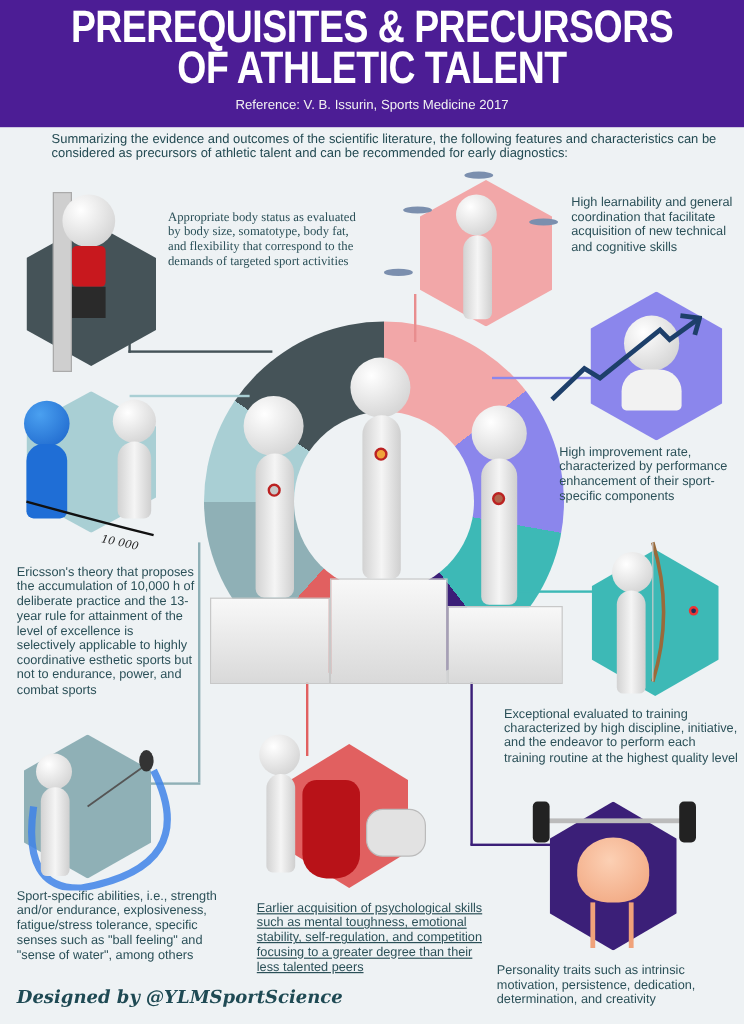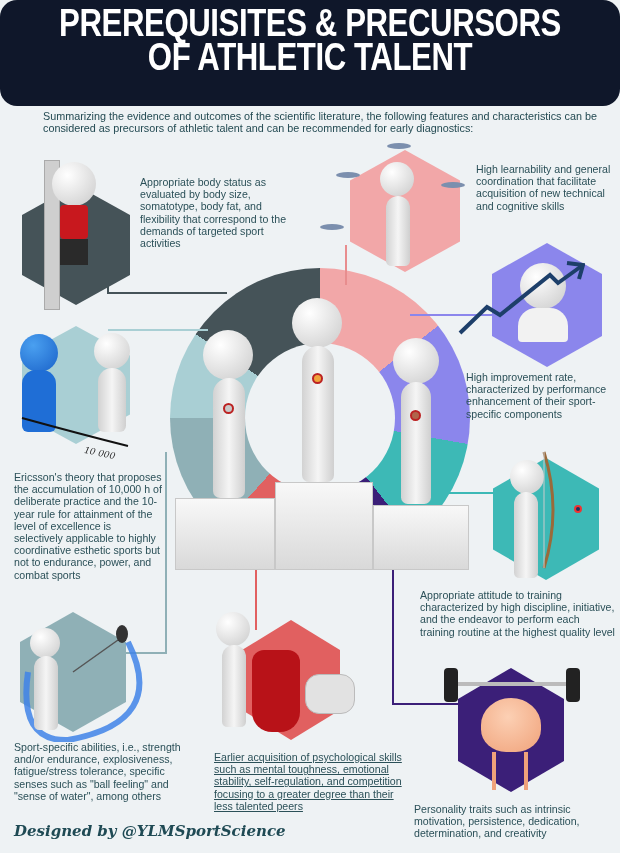--- a/index.html
+++ b/index.html
@@ -5,24 +5,23 @@
   * { box-sizing: border-box; margin: 0; padding: 0; }
   html, body { width: 620px; height: 853px; overflow: hidden; }
   body {
     background: #eef2f4;
     font-family: "DejaVu Sans", sans-serif;
     position: relative;
     color: #23434c;
   }
   .header {
     position: absolute; left: 0; top: 0; width: 620px; height: 106px;
-    background: #0f172a;
+    background: #4c1d95;
     text-align: center;
     color: #fff;
-    border-radius: 17px;
   }
   .title {
     font-family: "Liberation Sans", sans-serif;
     font-weight: bold;
     font-size: 38px;
     line-height: 34px;
     letter-spacing: -0.5px;
     transform: scaleX(0.82);
     transform-origin: center;
     padding-top: 6px;
@@ -78,20 +77,21 @@
   }
 </style>
 </head>
 <body>
 
 <div class="header">
   <div class="title">
     <div>PREREQUISITES &amp; PRECURSORS</div>
     <div>OF ATHLETIC TALENT</div>
   </div>
+  <div class="reference">Reference: V. B. Issurin, Sports Medicine 2017</div>
 </div>
 
 <div class="intro">Summarizing the evidence and outcomes of the scientific literature, the following features and characteristics can be considered as precursors of athletic talent and can be recommended for early diagnostics:</div>
 
 <div class="ring"></div>
 <div class="ring-hole"></div>
 
 <div class="line" style="left:107px;top:292px;width:120px;height:2px;background:#455358;"></div>
 <div class="line" style="left:107px;top:260px;width:2px;height:34px;background:#455358;"></div>
 <div class="line" style="left:345px;top:245px;width:2px;height:40px;background:#e88d8e;"></div>
@@ -121,21 +121,21 @@
   <div class="fig-head" style="left:393px;top:338px;width:46px;height:46px;"></div>
   <div class="fig-body" style="left:401px;top:382px;width:30px;height:122px;"></div>
   <div class="medal" style="left:410px;top:410px;background:#b0654c;border:2px solid #b22;"></div>
 </div>
 
 <div class="hex" style="left:22px;top:185px;width:108px;height:120px;background:#455358;"></div>
 <div style="position:absolute;left:44px;top:160px;width:16px;height:150px;background:#cfcfcf;border:1px solid #aaa;"></div>
 <div class="fig-head" style="left:52px;top:162px;width:44px;height:44px;"></div>
 <div style="position:absolute;left:60px;top:205px;width:28px;height:34px;background:#c8181e;border-radius:4px;"></div>
 <div style="position:absolute;left:60px;top:239px;width:28px;height:26px;background:#2a2a2a;"></div>
-<div class="txt" style="left:140px;top:176px;width:160px;">Appropriate body status as evaluated by body size, somatotype, body fat, and flexibility that correspond to the demands of targeted sport activities</div>
+<div class="txt" style="left:140px;top:176px;width:160px;font-family:Liberation Serif, serif;">Appropriate body status as evaluated by body size, somatotype, body fat, and flexibility that correspond to the demands of targeted sport activities</div>
 
 <div class="hex" style="left:350px;top:150px;width:110px;height:122px;background:#f2a7a8;"></div>
 <div class="fig-head" style="left:380px;top:162px;width:34px;height:34px;"></div>
 <div class="fig-body" style="left:386px;top:196px;width:24px;height:70px;"></div>
 <div style="position:absolute;left:387px;top:143px;width:24px;height:6px;border-radius:50%;background:#7b8fae;"></div>
 <div style="position:absolute;left:336px;top:172px;width:24px;height:6px;border-radius:50%;background:#7b8fae;"></div>
 <div style="position:absolute;left:441px;top:182px;width:24px;height:6px;border-radius:50%;background:#7b8fae;"></div>
 <div style="position:absolute;left:320px;top:224px;width:24px;height:6px;border-radius:50%;background:#7b8fae;"></div>
 <div class="txt" style="left:476px;top:163px;width:140px;">High learnability and general coordination that facilitate acquisition of new technical and cognitive skills</div>
 
@@ -150,31 +150,31 @@
 
 <div class="hex" style="left:22px;top:326px;width:108px;height:118px;background:#a9cfd4;"></div>
 <div class="fig-head" style="left:20px;top:334px;width:38px;height:38px;background:radial-gradient(circle at 35% 30%, #4aa0f0, #1a62c9);"></div>
 <div style="position:absolute;left:22px;top:370px;width:34px;height:62px;background:#1f6ed6;border-radius:14px 14px 6px 6px;"></div>
 <div class="fig-head" style="left:94px;top:333px;width:36px;height:36px;"></div>
 <div class="fig-body" style="left:98px;top:368px;width:28px;height:64px;"></div>
 <svg style="position:absolute;left:20px;top:410px;" width="110" height="40">
   <path d="M2,8 Q60,24 108,36" stroke="#111" stroke-width="2" fill="none"></path>
 </svg>
 <div style="position:absolute;left:84px;top:448px;font-family:'DejaVu Serif',serif;font-style:italic;font-size:9px;color:#222;transform:rotate(12deg);">10 000</div>
-<div class="txt" style="left:14px;top:471px;width:148px;">Ericsson's theory that proposes the accumulation of 10,000 h of deliberate practice and the 10-year rule for attainment of the level of excellence is selectively applicable to highly coordinative esthetic sports but not to endurance, power, and combat sports</div>
+<div class="txt" style="left:14px;top:471px;width:148px;">Ericsson's theory that proposes the accumulation of 10,000 h of deliberate practice and the 13-year rule for attainment of the level of excellence is selectively applicable to highly coordinative esthetic sports but not to endurance, power, and combat sports</div>
 
 <div class="hex" style="left:493px;top:458px;width:106px;height:122px;background:#3db9b6;"></div>
 <div class="fig-head" style="left:510px;top:460px;width:34px;height:34px;"></div>
 <div class="fig-body" style="left:514px;top:492px;width:24px;height:86px;"></div>
 <svg style="position:absolute;left:540px;top:450px;" width="20" height="120">
   <path d="M4,2 Q22,60 4,118" stroke="#9a6a3a" stroke-width="3" fill="none"></path>
   <line x1="4" y1="2" x2="4" y2="118" stroke="#ccc" stroke-width="1"></line>
 </svg>
 <div style="position:absolute;left:574px;top:505px;width:8px;height:8px;border-radius:50%;background:#22305a;border:2px solid #e33;"></div>
-<div class="txt" style="left:420px;top:589px;width:196px;">Appropriate attitude to training characterized by high discipline, initiative, and the endeavor to perform each training routine at the highest quality level</div>
+<div class="txt" style="left:420px;top:589px;width:196px;">Exceptional evaluated to training characterized by high discipline, initiative, and the endeavor to perform each training routine at the highest quality level</div>
 
 <div class="hex" style="left:20px;top:612px;width:106px;height:120px;background:#8fb0b6;"></div>
 <svg style="position:absolute;left:18px;top:612px;" width="130" height="130">
   <path d="M110,30 Q150,110 50,128 Q0,130 10,60" stroke="#3f84e8" stroke-width="6" fill="none" opacity="0.85"></path>
   <line x1="55" y1="60" x2="100" y2="28" stroke="#555" stroke-width="1.5"></line>
   <ellipse cx="104" cy="22" rx="6" ry="9" fill="#333"></ellipse>
 </svg>
 <div class="fig-head" style="left:30px;top:628px;width:30px;height:30px;"></div>
 <div class="fig-body" style="left:34px;top:656px;width:24px;height:74px;"></div>
 <div class="txt" style="left:14px;top:741px;width:170px;">Sport-specific abilities, i.e., strength and/or endurance, explosiveness, fatigue/stress tolerance, specific senses such as "ball feeling" and "sense of water", among others</div>

